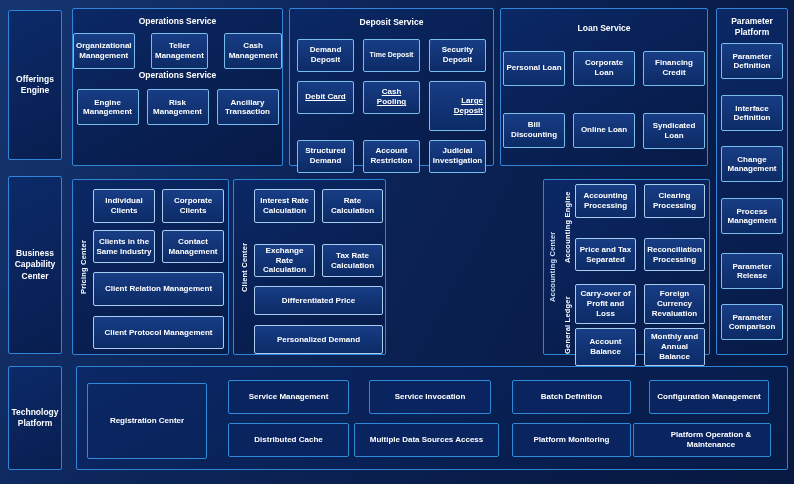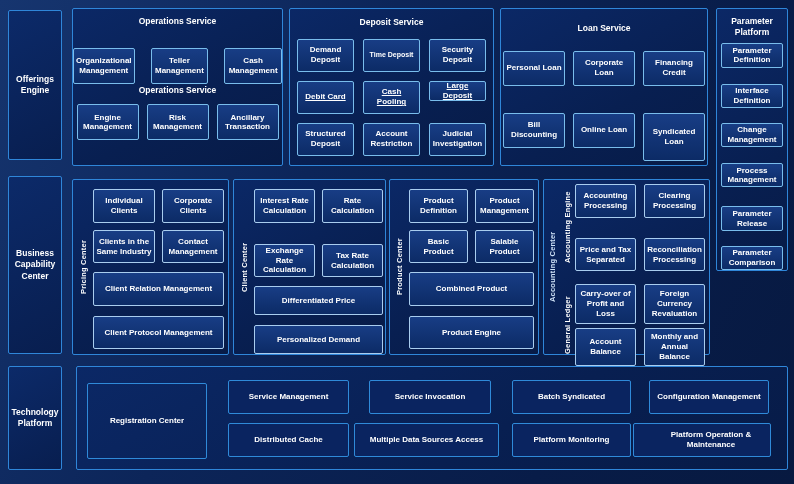--- a/index.html
+++ b/index.html
@@ -54,21 +54,21 @@
     </div>
   <div class="rail-box" style="top:176px;height:178px;">
       <span>Business Capability Center</span>
     </div>
   <div class="rail-box" style="top:366px;height:104px;">
       <span>Technology Platform</span>
     </div>
 
   <div class="panel" style="left:72px;top:8px;width:211px;height:158px;">
     <div class="ptitle" style="margin-top:7px;">Operations Service</div>
-    <div class="row" style="margin-top:21px;gap:16px;">
+    <div class="row" style="margin-top:6px;gap:16px;">
       <div class="b" style="width:62px;height:36px;">Organizational Management</div>
       <div class="b" style="width:62px;height:36px;">Teller Management</div>
       <div class="b" style="width:62px;height:36px;">Cash Management</div>
     </div>
     <div class="ptitle" style="margin-top:1px;">Operations Service</div>
     <div class="row" style="margin-top:9px;gap:8px;">
       <div class="b" style="width:62px;height:36px;">Engine Management</div>
       <div class="b" style="width:62px;height:36px;">Risk Management</div>
       <div class="b" style="width:62px;height:36px;">Ancillary Transaction</div>
     </div>
@@ -77,44 +77,44 @@
   <div class="panel" style="left:289px;top:8px;width:205px;height:158px;">
     <div class="ptitle" style="margin-top:8px;">Deposit Service</div>
     <div class="row" style="margin-top:11px;gap:9px;">
       <div class="b" style="width:57px;height:33px;">Demand Deposit</div>
       <div class="b" style="width:57px;height:33px;font-size:7px;">Time Deposit</div>
       <div class="b" style="width:57px;height:33px;">Security Deposit</div>
     </div>
     <div class="row" style="margin-top:9px;gap:9px;text-decoration:underline;">
       <div class="b" style="width:57px;height:33px;">Debit Card</div>
       <div class="b" style="width:57px;height:33px;">Cash Pooling</div>
-      <div class="b" style="width:57px;height:20px;">Large Deposit</div>
+      <div class="b" style="width:57px;height:50px;text-align:right;">Large Deposit</div>
     </div>
     <div class="row" style="margin-top:9px;gap:9px;">
-      <div class="b" style="width:57px;height:33px;">Structured Deposit</div>
+      <div class="b" style="width:57px;height:33px;">Structured Demand</div>
       <div class="b" style="width:57px;height:33px;">Account Restriction</div>
       <div class="b" style="width:57px;height:33px;">Judicial Investigation</div>
     </div>
   </div>
 
   <div class="panel" style="left:500px;top:8px;width:208px;height:158px;">
     <div class="ptitle" style="margin-top:14px;">Loan Service</div>
     <div class="row" style="margin-top:17px;gap:8px;">
       <div class="b" style="width:62px;height:35px;">Personal Loan</div>
       <div class="b" style="width:62px;height:35px;">Corporate Loan</div>
       <div class="b" style="width:62px;height:35px;">Financing Credit</div>
     </div>
     <div class="row" style="margin-top:27px;gap:8px;">
       <div class="b" style="width:62px;height:35px;">Bill Discounting</div>
       <div class="b" style="width:62px;height:35px;">Online Loan</div>
-      <div class="b" style="width:62px;height:48px;">Syndicated Loan</div>
-    </div>
-  </div>
-
-  <div class="panel" style="left:716px;top:8px;width:72px;height:263px;display:flex;flex-direction:column;align-items:center;">
+      <div class="b" style="width:62px;height:36px;">Syndicated Loan</div>
+    </div>
+  </div>
+
+  <div class="panel" style="left:716px;top:8px;width:72px;height:347px;display:flex;flex-direction:column;align-items:center;">
     <div class="ptitle" style="margin-top:7px;width:52px;">Parameter Platform</div>
     <div class="b" style="width:62px;height:36px;margin-top:6px;">Parameter Definition</div>
     <div class="b" style="width:62px;height:36px;margin-top:16px;">Interface Definition</div>
     <div class="b" style="width:62px;height:36px;margin-top:15px;">Change Management</div>
     <div class="b" style="width:62px;height:36px;margin-top:16px;">Process Management</div>
     <div class="b" style="width:62px;height:36px;margin-top:19px;">Parameter Release</div>
     <div class="b" style="width:62px;height:36px;margin-top:15px;">Parameter Comparison</div>
   </div>
 
   <div class="panel mid" style="left:72px;top:179px;width:157px;height:176px;">
@@ -142,35 +142,20 @@
       </div>
       <div class="row" style="gap:7px;margin-top:14px;">
         <div class="b" style="width:61px;height:33px;">Exchange Rate Calculation</div>
         <div class="b" style="width:61px;height:33px;">Tax Rate Calculation</div>
       </div>
       <div class="b" style="width:129px;height:34px;margin-top:2px;">Differentiated Price</div>
       <div class="b" style="width:129px;height:33px;margin-top:3px;">Personalized Demand</div>
     </div>
   </div>
 
-  <div class="panel mid" style="left:389px;top:179px;width:150px;height:176px;">
-    <div class="vlabel" style="width:19px;">Product Center</div>
-    <div class="mid-content" style="padding-right:6px;">
-      <div class="row" style="gap:7px;">
-        <div class="b" style="width:59px;height:34px;">Product Definition</div>
-        <div class="b" style="width:59px;height:34px;">Product Management</div>
-      </div>
-      <div class="row" style="gap:7px;">
-        <div class="b" style="width:59px;height:33px;">Basic Product</div>
-        <div class="b" style="width:59px;height:33px;">Salable Product</div>
-      </div>
-      <div class="b" style="width:125px;height:34px;margin-top:2px;">Combined Product</div>
-      <div class="b" style="width:125px;height:33px;margin-top:3px;">Product Engine</div>
-    </div>
-  </div>
 
   <div class="panel mid" style="left:543px;top:179px;width:167px;height:176px;">
     <div class="vlabel" style="width:16px;color:#cfe2f7;">Accounting Center</div>
     <div style="flex:1;display:flex;flex-direction:column;padding-top:4px;">
       <div style="display:flex;">
         <div class="vlabel" style="width:15px;">Accounting Engine</div>
         <div style="flex:1;display:flex;flex-direction:column;gap:20px;align-items:center;padding-right:5px;">
           <div class="row" style="gap:8px;">
             <div class="b" style="width:61px;height:34px;">Accounting Processing</div>
             <div class="b" style="width:61px;height:34px;">Clearing Processing</div>
@@ -195,21 +180,21 @@
         </div>
       </div>
     </div>
   </div>
 
   <div class="panel" style="left:76px;top:366px;width:712px;height:104px;">
     <div class="b2" style="left:10px;top:16px;width:120px;height:76px;background:transparent;">Registration Center</div>
 
     <div class="b2" style="left:151px;top:13px;width:121px;height:34px;">Service Management</div>
     <div class="b2" style="left:292px;top:13px;width:122px;height:34px;">Service Invocation</div>
-    <div class="b2" style="left:435px;top:13px;width:119px;height:34px;">Batch Syndicated</div>
+    <div class="b2" style="left:435px;top:13px;width:119px;height:34px;">Batch Definition</div>
     <div class="b2" style="left:572px;top:13px;width:120px;height:34px;">Configuration Management</div>
 
     <div class="b2" style="left:151px;top:56px;width:121px;height:34px;">Distributed Cache</div>
     <div class="b2" style="left:277px;top:56px;width:145px;height:34px;">Multiple Data Sources Access</div>
     <div class="b2" style="left:435px;top:56px;width:119px;height:34px;">Platform Monitoring</div>
     <div class="b2" style="left:556px;top:56px;width:138px;height:34px;padding-left:20px;">Platform Operation &amp; Maintenance</div>
   </div>
 
 </div>
 

